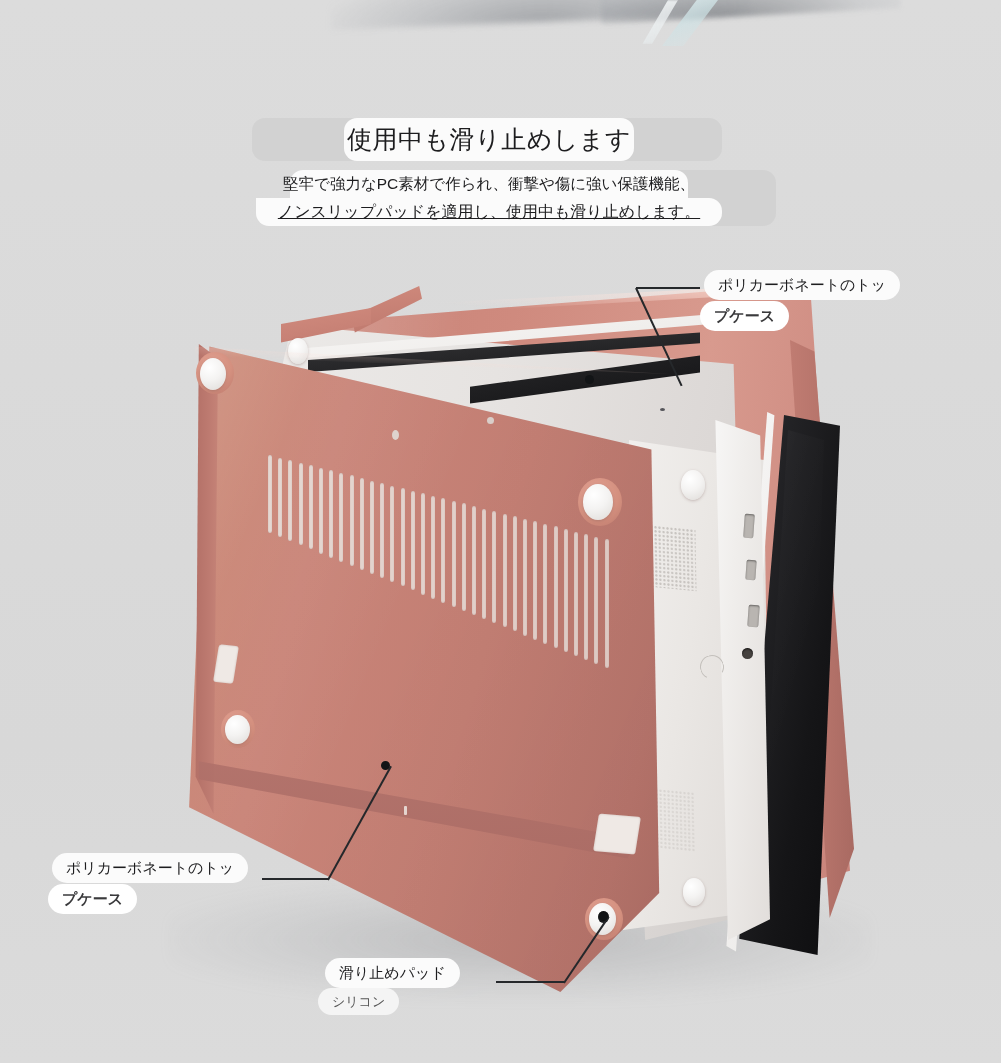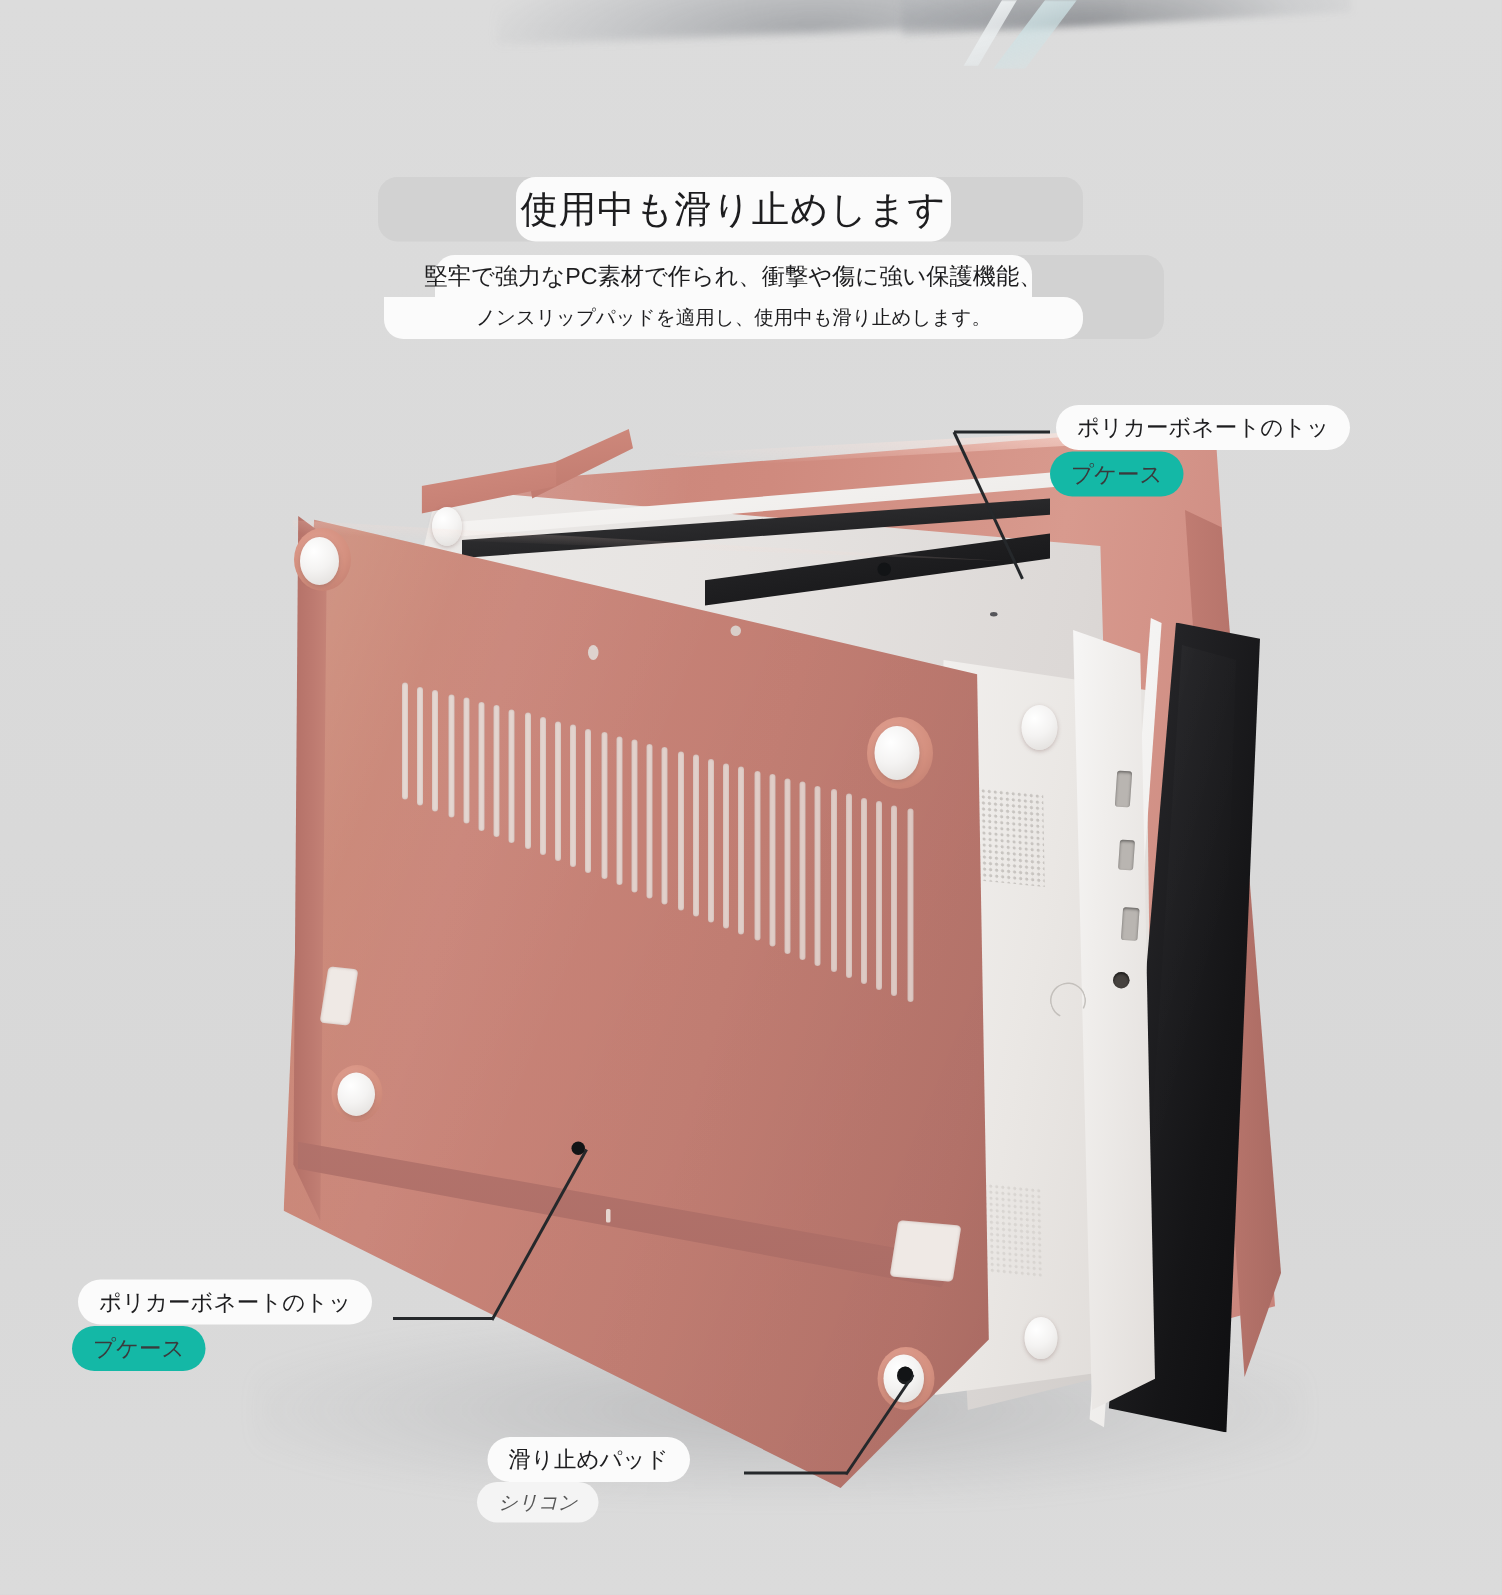--- a/index.html
+++ b/index.html
@@ -105,44 +105,46 @@
   }
   #sub-line-1 {
     left: 290px; top: 170px;
     width: 398px; height: 28px;
     font-size: 15.5px;
     border-radius: 13px 13px 0 0;
   }
   #sub-line-2 {
     left: 256px; top: 198px;
     width: 466px; height: 28px;
-    font-size: 13px;
+    font-size: 16px;
     border-radius: 0 13px 13px 13px;
+    text-decoration: underline;
   }
 
   
   .callout {
     position: absolute;
   }
   .callout .lbl {
     position: absolute;
     background: #fbfbfb;
     border-radius: 15px;
     color: #1d1d1f;
     white-space: nowrap;
     display: flex;
     align-items: center;
     padding: 0 14px;
     height: 30px;
     font-size: 15px;
     text-align: right;
   }
   .callout .lbl.l2 {
-    background: #14b8a6;
+    background: #ffffff;
     color: #3a3a3c;
+    font-weight: bold;
   }
   .callout .lbl.small {
     font-size: 13px;
     height: 27px;
     color: #555;
     background: #f4f4f4;
   }
 
   
   .leader { position: absolute; }
@@ -564,14 +566,14 @@
   <div class="lbl l2" style="left:48px; top:884px;">プケース</div>
 </div>
 
 <div class="callout">
   <div class="leader">
     <div class="h" style="left:496px; top:981px; width:68px;"></div>
     <div class="d" style="left:564px; top:982px; width:80px; transform:rotate(-56deg);"></div>
     <div class="dot" style="left:599px; top:912px;"></div>
   </div>
   <div class="lbl" style="left:325px; top:958px;">滑り止めパッド</div>
-  <div class="lbl small" style="left:318px; top:988px;font-style:italic;">シリコン</div>
+  <div class="lbl small" style="left:318px; top:988px;">シリコン</div>
 </div>
 
 </body></html>

